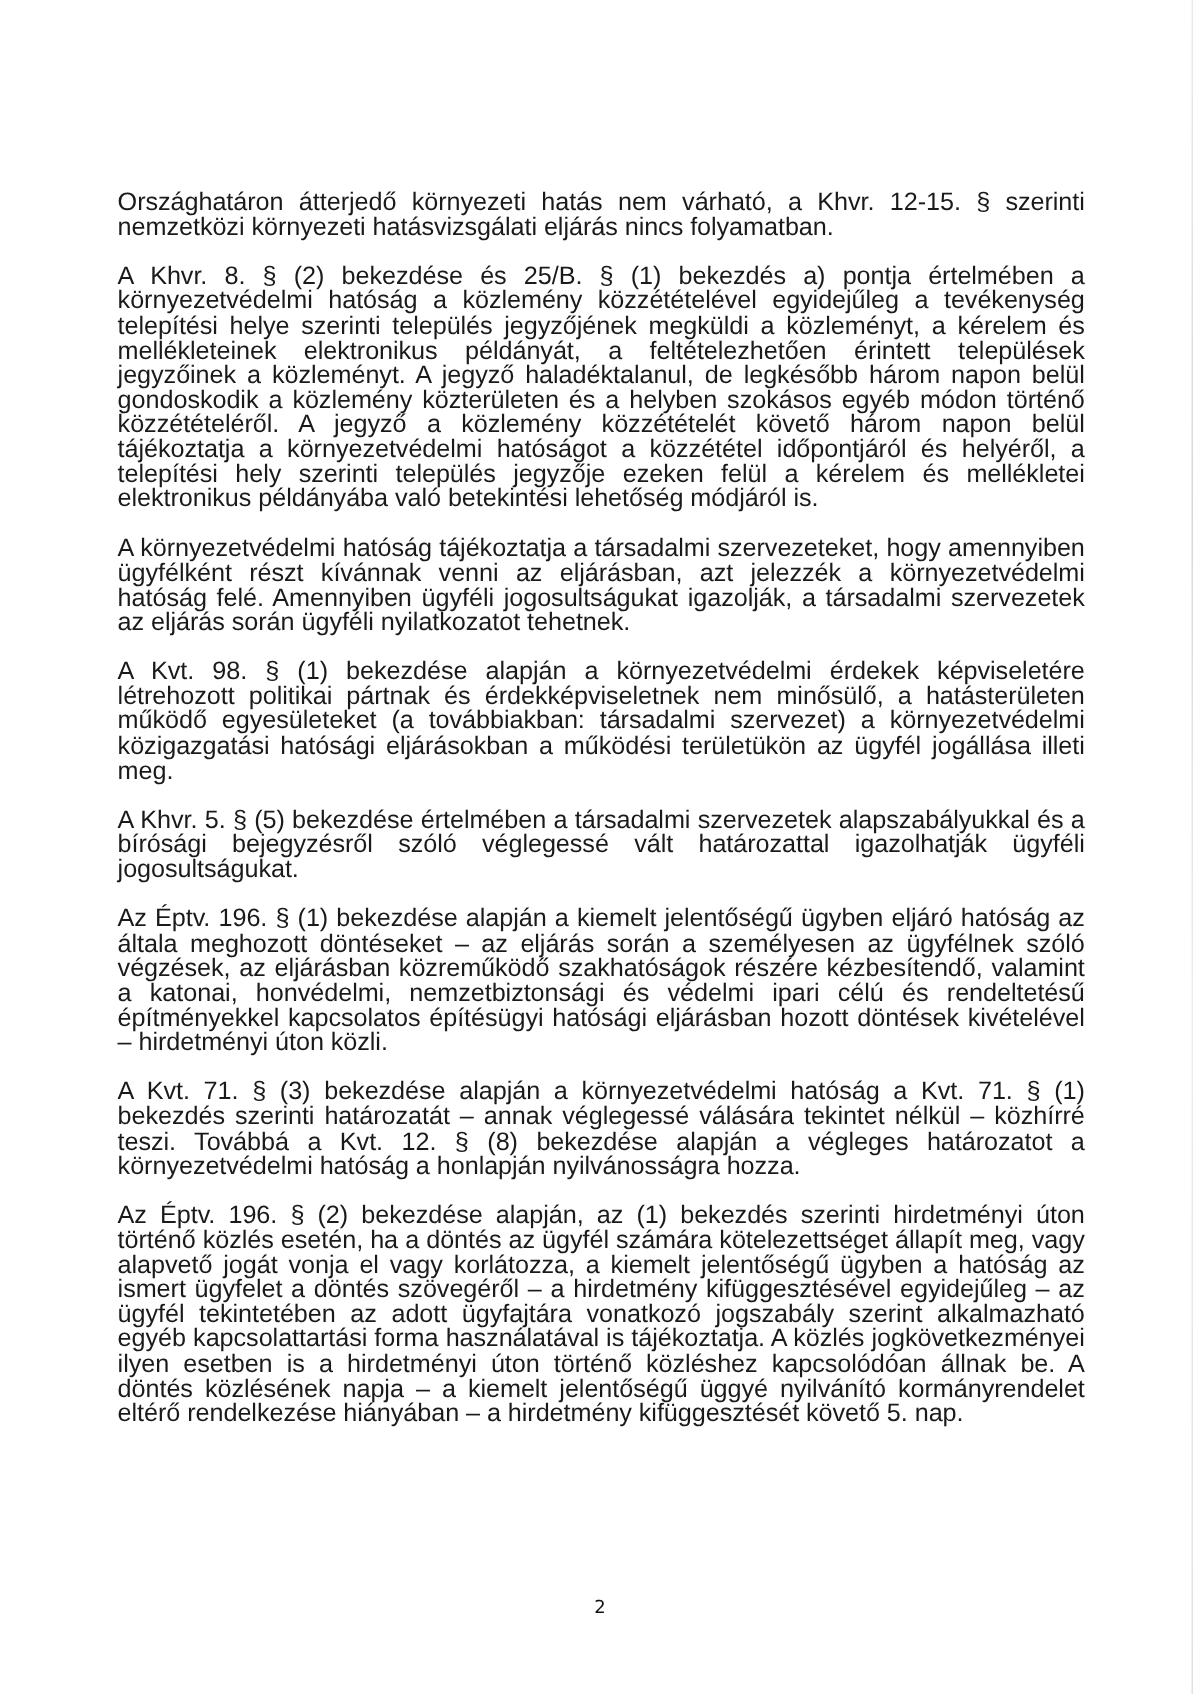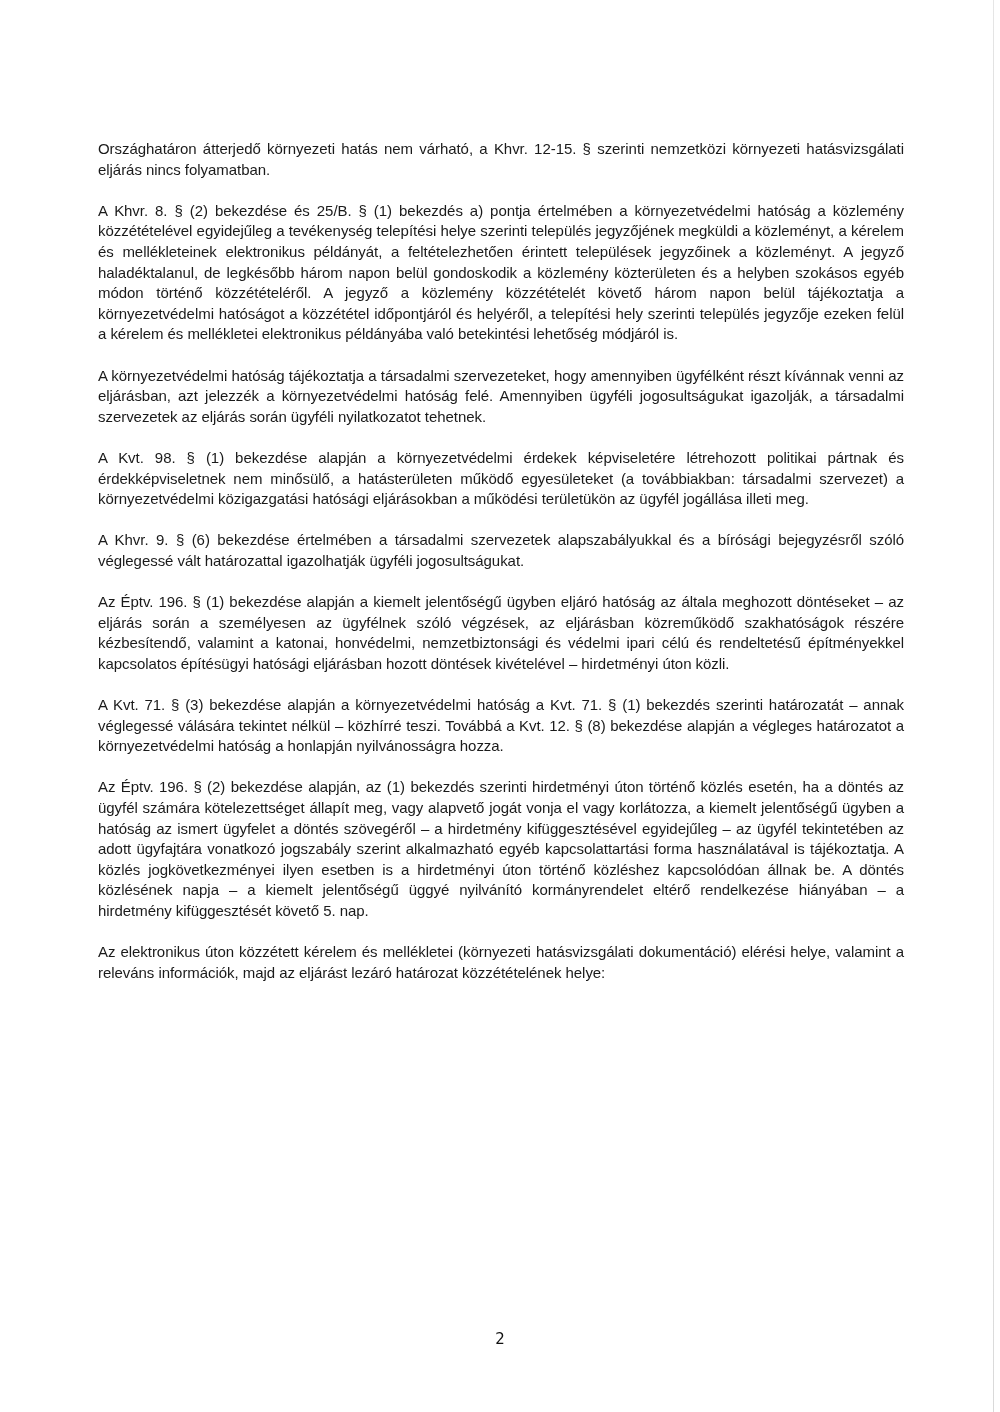--- a/index.html
+++ b/index.html
@@ -26,23 +26,23 @@
       position: absolute;
       right: 6px;
       top: 0;
       width: 1px;
       height: 1412px;
       background: linear-gradient(#e6e6e6, #cfcfcf 30%, #e9e9e9 60%, #d9d9d9);
     }
     .content {
       position: absolute;
       left: 98px;
-      top: 139px;
+      top: 159px;
       width: 806px;
-      font-size: 15px;
+      font-size: 21px;
       line-height: 20.6px;
     }
     .para {
       margin: 0 0 20.6px 0;
       text-align: justify;
       text-align-last: left;
       letter-spacing: -0.05px;
     }
     .page-number {
       position: absolute;
@@ -59,21 +59,20 @@
 <body>
 
 <div class="page">
   <div class="right-edge"></div>
 
   <div class="content">
     <p class="para">Országhatáron átterjedő környezeti hatás nem várható, a Khvr. 12-15. § szerinti nemzetközi környezeti hatásvizsgálati eljárás nincs folyamatban.</p>
     <p class="para">A Khvr. 8. § (2) bekezdése és 25/B. § (1) bekezdés a) pontja értelmében a környezetvédelmi hatóság a közlemény közzétételével egyidejűleg a tevékenység telepítési helye szerinti település jegyzőjének megküldi a közleményt, a kérelem és mellékleteinek elektronikus példányát, a feltételezhetően érintett települések jegyzőinek a közleményt. A jegyző haladéktalanul, de legkésőbb három napon belül gondoskodik a közlemény közterületen és a helyben szokásos egyéb módon történő közzétételéről. A jegyző a közlemény közzétételét követő három napon belül tájékoztatja a környezetvédelmi hatóságot a közzététel időpontjáról és helyéről, a telepítési hely szerinti település jegyzője ezeken felül a kérelem és mellékletei elektronikus példányába való betekintési lehetőség módjáról is.</p>
     <p class="para">A környezetvédelmi hatóság tájékoztatja a társadalmi szervezeteket, hogy amennyiben ügyfélként részt kívánnak venni az eljárásban, azt jelezzék a környezetvédelmi hatóság felé. Amennyiben ügyféli jogosultságukat igazolják, a társadalmi szervezetek az eljárás során ügyféli nyilatkozatot tehetnek.</p>
     <p class="para">A Kvt. 98. § (1) bekezdése alapján a környezetvédelmi érdekek képviseletére létrehozott politikai pártnak és érdekképviseletnek nem minősülő, a hatásterületen működő egyesületeket (a továbbiakban: társadalmi szervezet) a környezetvédelmi közigazgatási hatósági eljárásokban a működési területükön az ügyfél jogállása illeti meg.</p>
-    <p class="para">A Khvr. 9. § (6) bekezdése értelmében a társadalmi szervezetek alapszabályukkal és a bírósági bejegyzésről szóló véglegessé vált határozattal igazolhatják ügyféli jogosultságukat.</p>
+    <p class="para">A Khvr. 5. § (5) bekezdése értelmében a társadalmi szervezetek alapszabályukkal és a bírósági bejegyzésről szóló véglegessé vált határozattal igazolhatják ügyféli jogosultságukat.</p>
     <p class="para">Az Éptv. 196. § (1) bekezdése alapján a kiemelt jelentőségű ügyben eljáró hatóság az általa meghozott döntéseket – az eljárás során a személyesen az ügyfélnek szóló végzések, az eljárásban közreműködő szakhatóságok részére kézbesítendő, valamint a katonai, honvédelmi, nemzetbiztonsági és védelmi ipari célú és rendeltetésű építményekkel kapcsolatos építésügyi hatósági eljárásban hozott döntések kivételével – hirdetményi úton közli.</p>
     <p class="para">A Kvt. 71. § (3) bekezdése alapján a környezetvédelmi hatóság a Kvt. 71. § (1) bekezdés szerinti határozatát – annak véglegessé válására tekintet nélkül – közhírré teszi. Továbbá a Kvt. 12. § (8) bekezdése alapján a végleges határozatot a környezetvédelmi hatóság a honlapján nyilvánosságra hozza.</p>
     <p class="para">Az Éptv. 196. § (2) bekezdése alapján, az (1) bekezdés szerinti hirdetményi úton történő közlés esetén, ha a döntés az ügyfél számára kötelezettséget állapít meg, vagy alapvető jogát vonja el vagy korlátozza, a kiemelt jelentőségű ügyben a hatóság az ismert ügyfelet a döntés szövegéről – a hirdetmény kifüggesztésével egyidejűleg – az ügyfél tekintetében az adott ügyfajtára vonatkozó jogszabály szerint alkalmazható egyéb kapcsolattartási forma használatával is tájékoztatja. A közlés jogkövetkezményei ilyen esetben is a hirdetményi úton történő közléshez kapcsolódóan állnak be. A döntés közlésének napja – a kiemelt jelentőségű üggyé nyilvánító kormányrendelet eltérő rendelkezése hiányában – a hirdetmény kifüggesztését követő 5. nap.</p>
-    <p class="para">Az elektronikus úton közzétett kérelem és mellékletei (környezeti hatásvizsgálati dokumentáció) elérési helye, valamint a releváns információk, majd az eljárást lezáró határozat közzétételének helye:</p>
   </div>
 
   <div class="page-number">2</div>
 </div>
 
 </body></html>

